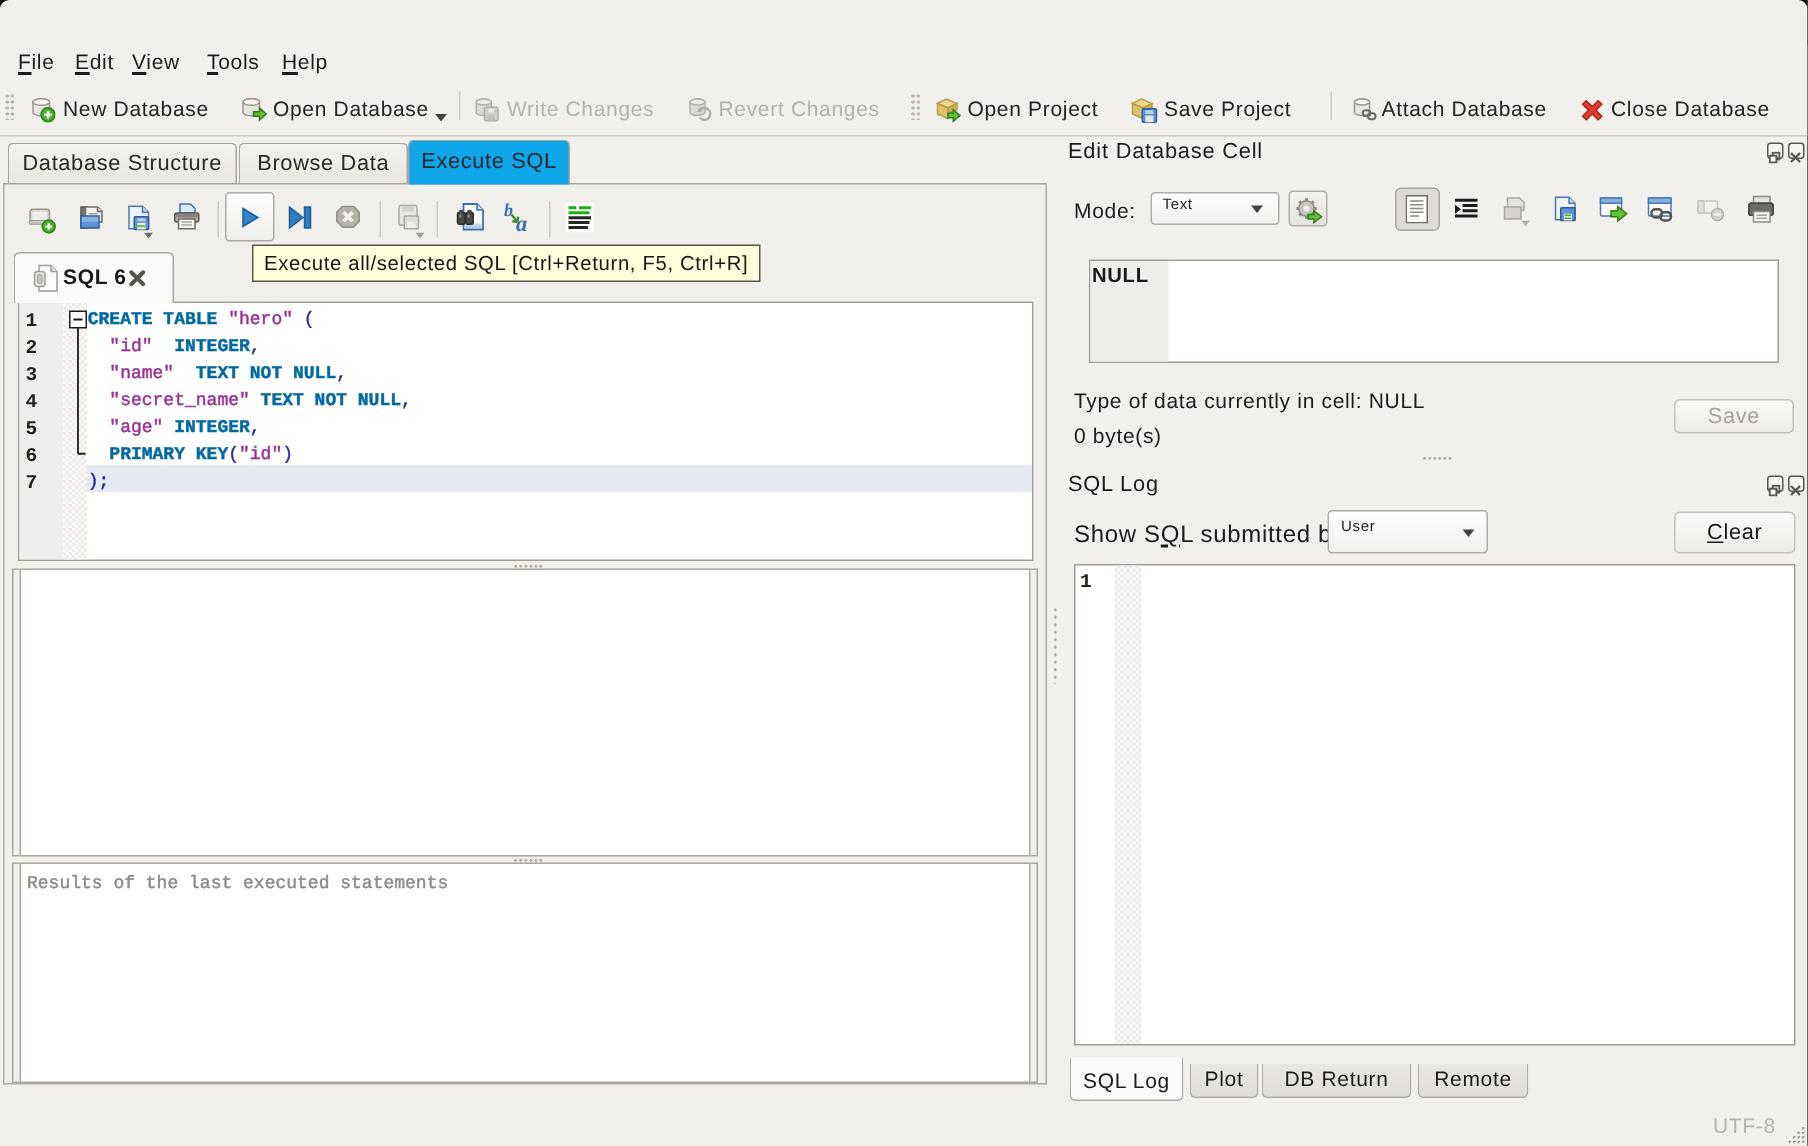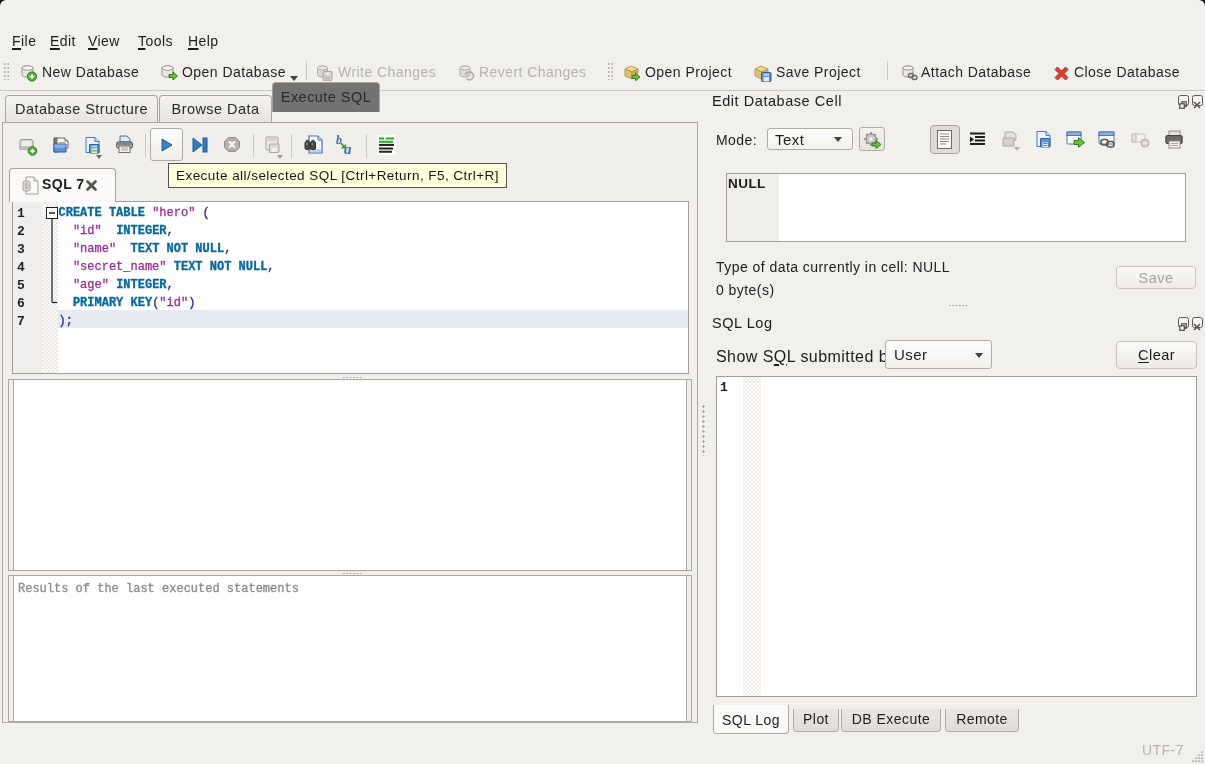--- a/index.html
+++ b/index.html
@@ -27,21 +27,21 @@
 .tbtext { position:absolute; top:9px; font-size:14px; color:#242424; }
 .tbtext.dis { color:#b5b1ac; }
 .tsep { position:absolute; top:6px; width:1px; height:19px; background:#cdc9c3; }
 .tgrip { position:absolute; top:7px; width:7px; height:18px;
   background-image:radial-gradient(circle, #b9b5af 1px, transparent 1.1px);
   background-size:3.5px 4px; }
 
 .tab { position:absolute; height:27px; top:95px; border:1px solid #a9a49e; border-bottom:none;
   border-radius:4px 4px 0 0; background:linear-gradient(#f4f2ef, #e9e6e2); text-align:center;
   font-size:14.5px; line-height:26px; color:#2a2a2a; }
-.tab.active { top:82px; height:30px; background:#737373; line-height:28px; z-index:3; }
+.tab.active { top:93px; height:30px; background:#0ea5e9; line-height:28px; z-index:3; }
 
 .pane { position:absolute; left:2px; top:122px; width:696px; height:601px;
   border:1px solid #aeaaa4; border-top:1px solid #a9a49e; background:#f1efec; }
 .box { position:absolute; border:1px solid #a29d97; background:#fff; }
 .splitdots { position:absolute; width:20px; height:3px;
   background-image:radial-gradient(circle, #a9a49e 0.9px, transparent 1px); background-size:3.4px 3px; }
 
 .lnum { font-family:"Liberation Mono", monospace; font-weight:bold; font-size:13px; color:#1f1f1f; letter-spacing:0; }
 .checker { background-image:conic-gradient(#edeae7 25%, #fbfaf9 0 50%, #edeae7 0 75%, #fbfaf9 0); background-size:4px 4px; }
 .code { font-family:"Liberation Mono", monospace; font-size:12px; line-height:18px; white-space:pre; letter-spacing:0; -webkit-text-stroke:0.3px currentColor; }
@@ -50,21 +50,21 @@
 .str { color:#9a2f9a; }
 
 .subtab { position:absolute; left:9px; top:168px; width:107px; height:34px; background:#fbfaf9;
   border:1px solid #a9a49e; border-bottom:none; border-radius:4px 4px 0 0; z-index:2; }
 .tooltip { position:absolute; left:168px; top:163px; height:25px; line-height:23px; background:#ffffdc;
   border:1px solid #55544e; padding:0 7px; font-size:13.5px; color:#161616; z-index:10; }
 
 .dockhead { position:absolute; font-size:14.5px; color:#1c1c1c; letter-spacing:0.55px; }
 .dbtn { position:absolute; width:11px; height:11px; border:1.5px solid #5a5751; border-radius:2.5px; background:#f6f5f2; }
 .combo { position:absolute; border:1px solid #b1aca6; border-radius:3px;
-  background:linear-gradient(#fdfdfc, #f3f1ee); font-size:15px; }
+  background:linear-gradient(#fdfdfc, #f3f1ee); font-size:10px; }
 .combo .ctext { position:absolute; left:9px; top:3px; }
 .carrow { position:absolute; width:0; height:0; border:4px solid transparent; border-top:5px solid #44423e; }
 .btn { position:absolute; border:1px solid #c6c1bb; border-radius:4px;
   background:linear-gradient(#fbfaf8, #eeebe7); text-align:center; font-size:14.5px; }
 
 .btab { position:absolute; height:23px; top:709px; border:1px solid #aeaaa3; border-top:none;
   border-radius:0 0 4px 4px; background:linear-gradient(#eae7e3, #e0ddd8); text-align:center;
   font-size:14px; line-height:21px; }
 .btab.active { top:705px; height:29px; background:#fbfaf9; line-height:26px; padding-top:2px; z-index:3; }
 .statustext { position:absolute; color:#b7b3ae; font-size:14px; }
@@ -235,21 +235,21 @@
     </svg>
   </div>
 
   <div class="subtab">
     <svg class="abs" style="left:11px; top:7px;" width="18" height="19" viewBox="0 0 18 19">
       <path d="M5 1 h8 l4 4 v13 h-12 z" fill="#fcfbfa" stroke="#a19d97"></path>
       <path d="M13 1 v4 h4" fill="#e7e5e1" stroke="#a19d97"></path>
       <rect x="2" y="5" width="7" height="10" rx="2" fill="#e7e5e1" stroke="#a19d97"></rect>
       <rect x="4" y="7" width="3" height="6" rx="1" fill="#c9c6c0" stroke="#a19d97" stroke-width="0.6"></rect>
     </svg>
-    <div class="abs" style="left:32px; top:7px; font-size:14px; font-weight:bold; color:#1a1a1a;">SQL 7</div>
+    <div class="abs" style="left:32px; top:7px; font-size:14px; font-weight:bold; color:#1a1a1a;">SQL 6</div>
     <svg class="abs" style="left:75px; top:10px;" width="14" height="14">
       <path d="M2.5 2.5 L10.5 10.5 M10.5 2.5 L2.5 10.5" stroke="#55534e" stroke-width="2.6" stroke-linecap="round"></path>
     </svg>
   </div>
 
   <div class="box" id="editor" style="left:12px; top:201px; width:677px; height:173px;">
     <div class="abs" style="left:0; top:0; width:29px; height:171px; background:#f0eeec;"></div>
     <div class="abs checker" style="left:29px; top:0; width:16px; height:171px;"></div>
     <div class="abs" style="left:45px; top:108px; width:630px; height:18px; background:#e7eaf3;"></div>
     <div class="abs lnum" style="left:4px; top:3px; line-height:18px;">1<br>2<br>3<br>4<br>5<br>6<br>7</div>
@@ -370,27 +370,27 @@
         <span class="ctext" style="left:8px; top:5px;">User</span>
         <span class="carrow" style="left:89px; top:12px;"></span>
       </div>
     <div class="btn" style="left:1116px; top:341px; width:81px; height:28px; line-height:26px; color:#1a1a1a;"><u style="text-decoration-thickness:1.2px; text-underline-offset:2px;">C</u>lear</div>
     <div class="abs" style="left:716px; top:376px; width:481px; height:321px; border:1px solid #a19c96; background:#fff;">
       <div class="abs checker" style="left:26px; top:0; width:18px; height:319px;"></div>
       <div class="abs lnum" style="left:3px; top:3px;">1</div>
     </div>
     <div class="btab active" style="left:713px; width:76px;">SQL Log</div>
     <div class="btab" style="left:793px; width:46px;">Plot</div>
-    <div class="btab" style="left:841px; width:100px;">DB Execute</div>
+    <div class="btab" style="left:841px; width:100px;">DB Return</div>
     <div class="btab" style="left:945px; width:74px;">Remote</div>
   </div>
 
   <div class="tooltip">Execute all/selected SQL [Ctrl+Return, F5, Ctrl+R]</div>
 
-  <div class="statustext" style="left:1142px; top:742px;">UTF-7</div>
+  <div class="statustext" style="left:1142px; top:742px;">UTF-8</div>
   <svg class="abs" style="left:1190px; top:749px;" width="14" height="14">
     <g fill="#8a8781">
       <rect x="11.5" y="2.5" width="1.6" height="1.6"></rect>
       <rect x="8.5" y="5.5" width="1.6" height="1.6"></rect>
         <rect x="11.5" y="5.5" width="1.6" height="1.6"></rect>
       <rect x="5.5" y="8.5" width="1.6" height="1.6"></rect>
         <rect x="8.5" y="8.5" width="1.6" height="1.6"></rect>
         <rect x="11.5" y="8.5" width="1.6" height="1.6"></rect>
       <rect x="2.5" y="11.5" width="1.6" height="1.6"></rect>
         <rect x="5.5" y="11.5" width="1.6" height="1.6"></rect>

